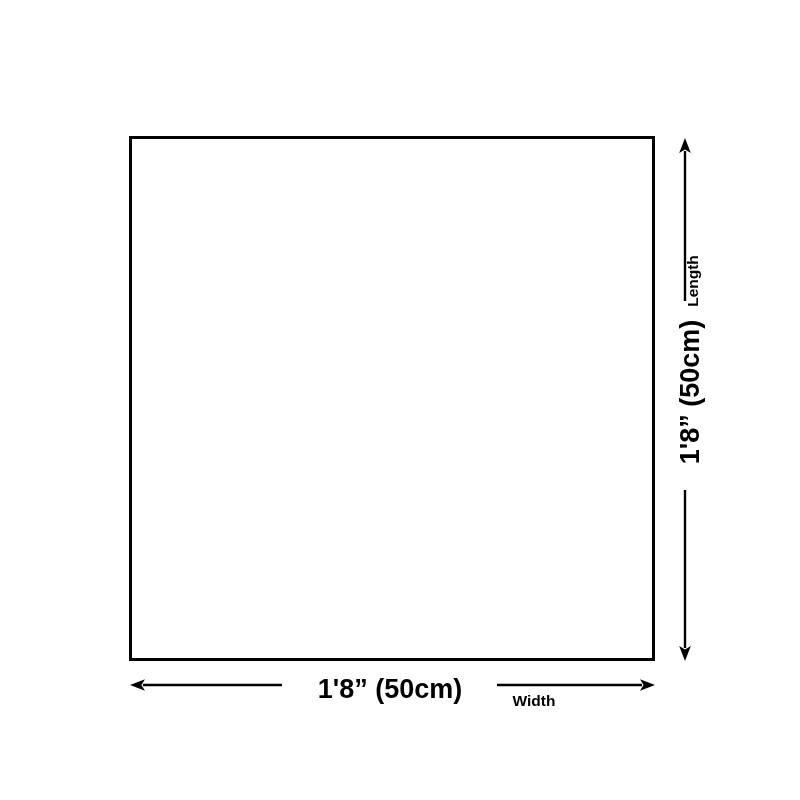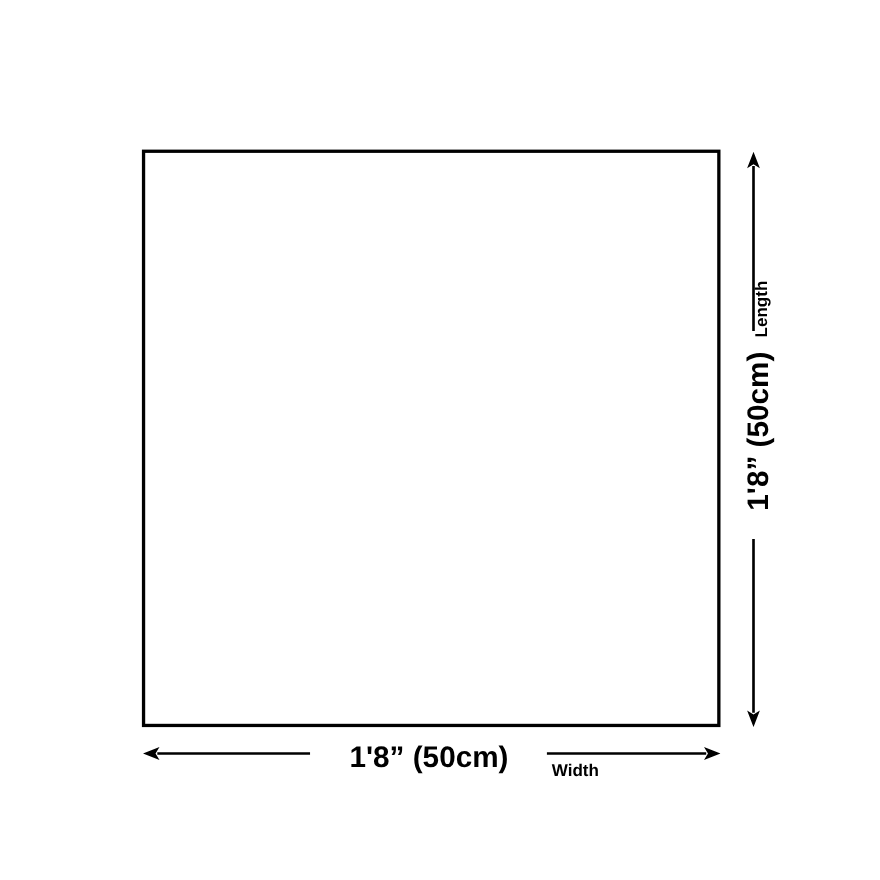--- a/index.html
+++ b/index.html
@@ -55,21 +55,21 @@
   }
   .dim-label {
     position: absolute;
     font-weight: 700;
     font-size: 15.5px;
     line-height: 1;
     white-space: nowrap;
     color: #000000;
   }
   .h-label {
-    left: 523px;
+    left: 534px;
     top: 701px;
     transform: translate(-50%, -50%);
   }
   .v-label {
     left: 693px;
     top: 281px;
     transform: translate(-50%, -50%) rotate(-90deg);
   }
 </style>
 </head>

